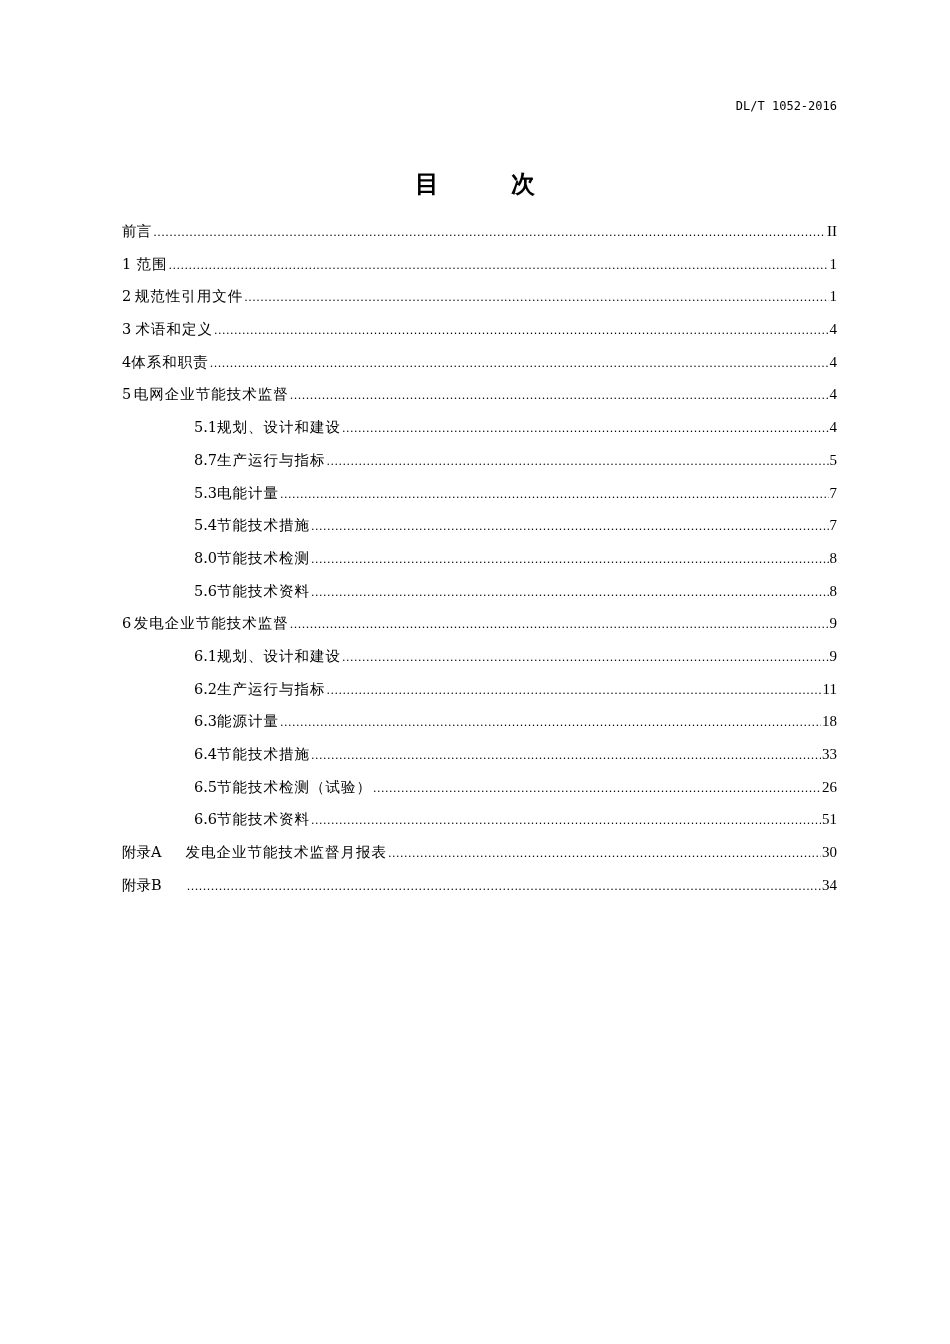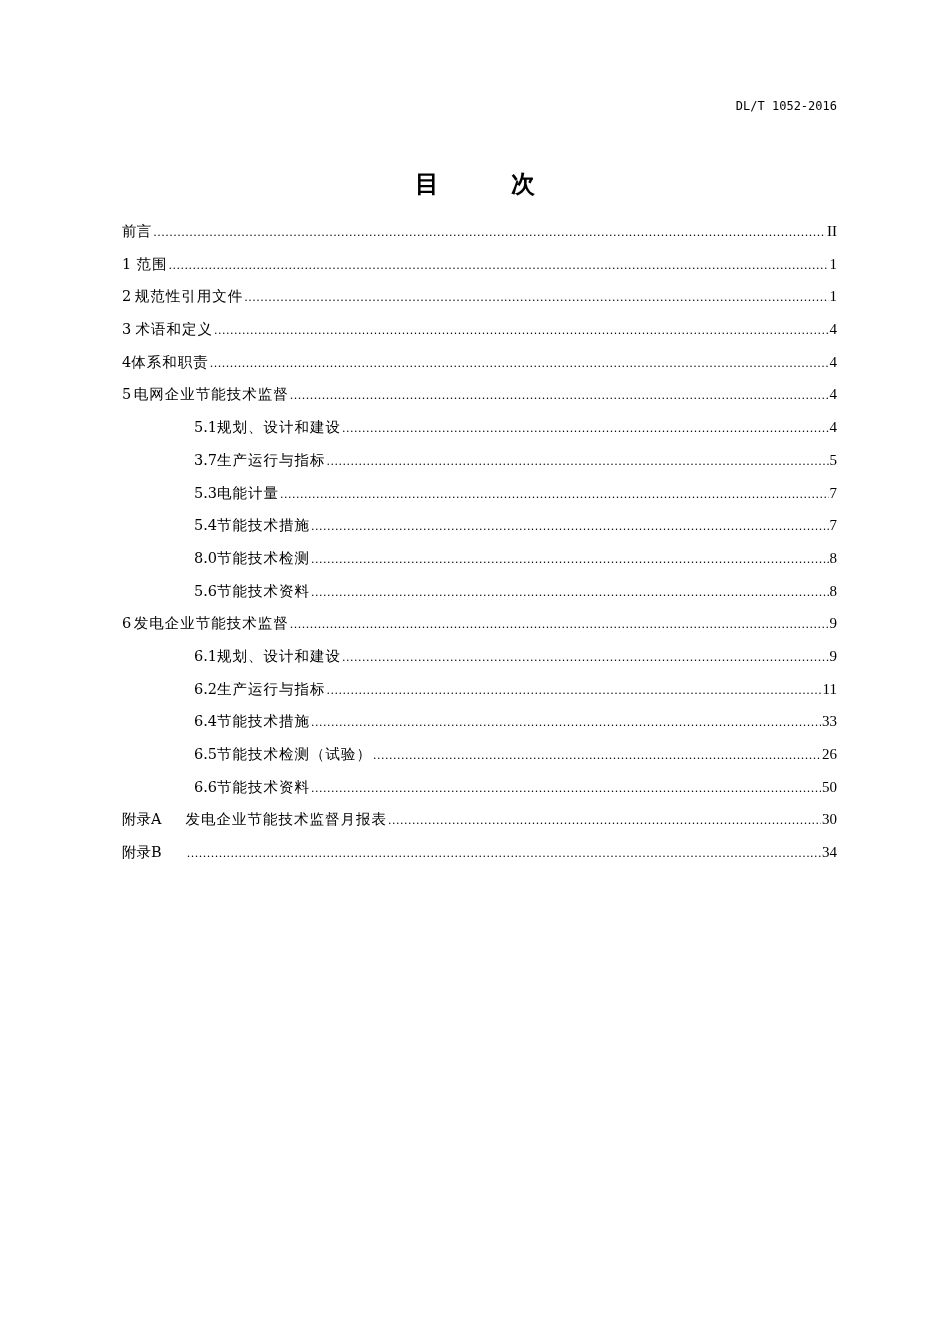--- a/index.html
+++ b/index.html
@@ -70,21 +70,21 @@
     <span class="dots"></span>
     <span class="page">4</span>
   </div>
   <div class="toc-row sub">
     <span class="num w2">5.1</span>
     <span class="label">规划、设计和建设</span>
     <span class="dots"></span>
     <span class="page">4</span>
   </div>
   <div class="toc-row sub">
-    <span class="num w2">3.7</span>
+    <span class="num w2">8.7</span>
     <span class="label">生产运行与指标</span>
     <span class="dots"></span>
     <span class="page">5</span>
   </div>
   <div class="toc-row sub">
     <span class="num w2">5.3</span>
     <span class="label">电能计量</span>
     <span class="dots"></span>
     <span class="page">7</span>
   </div>
@@ -118,36 +118,42 @@
     <span class="dots"></span>
     <span class="page">9</span>
   </div>
   <div class="toc-row sub">
     <span class="num w2">6.2</span>
     <span class="label">生产运行与指标</span>
     <span class="dots"></span>
     <span class="page">11</span>
   </div>
   <div class="toc-row sub">
+    <span class="num w2">6.3</span>
+    <span class="label">能源计量</span>
+    <span class="dots"></span>
+    <span class="page">18</span>
+  </div>
+  <div class="toc-row sub">
     <span class="num w2">6.4</span>
     <span class="label">节能技术措施</span>
     <span class="dots"></span>
     <span class="page">33</span>
   </div>
   <div class="toc-row sub">
     <span class="num w2">6.5</span>
     <span class="label">节能技术检测（试验）</span>
     <span class="dots"></span>
     <span class="page">26</span>
   </div>
   <div class="toc-row sub">
     <span class="num w2">6.6</span>
     <span class="label">节能技术资料</span>
     <span class="dots"></span>
-    <span class="page">50</span>
+    <span class="page">51</span>
   </div>
   <div class="toc-row">
     <span class="num app">附录A</span>
     <span class="label">发电企业节能技术监督月报表</span>
     <span class="dots"></span>
     <span class="page">30</span>
   </div>
   <div class="toc-row">
     <span class="num app">附录B</span>
     <span class="dots"></span>

